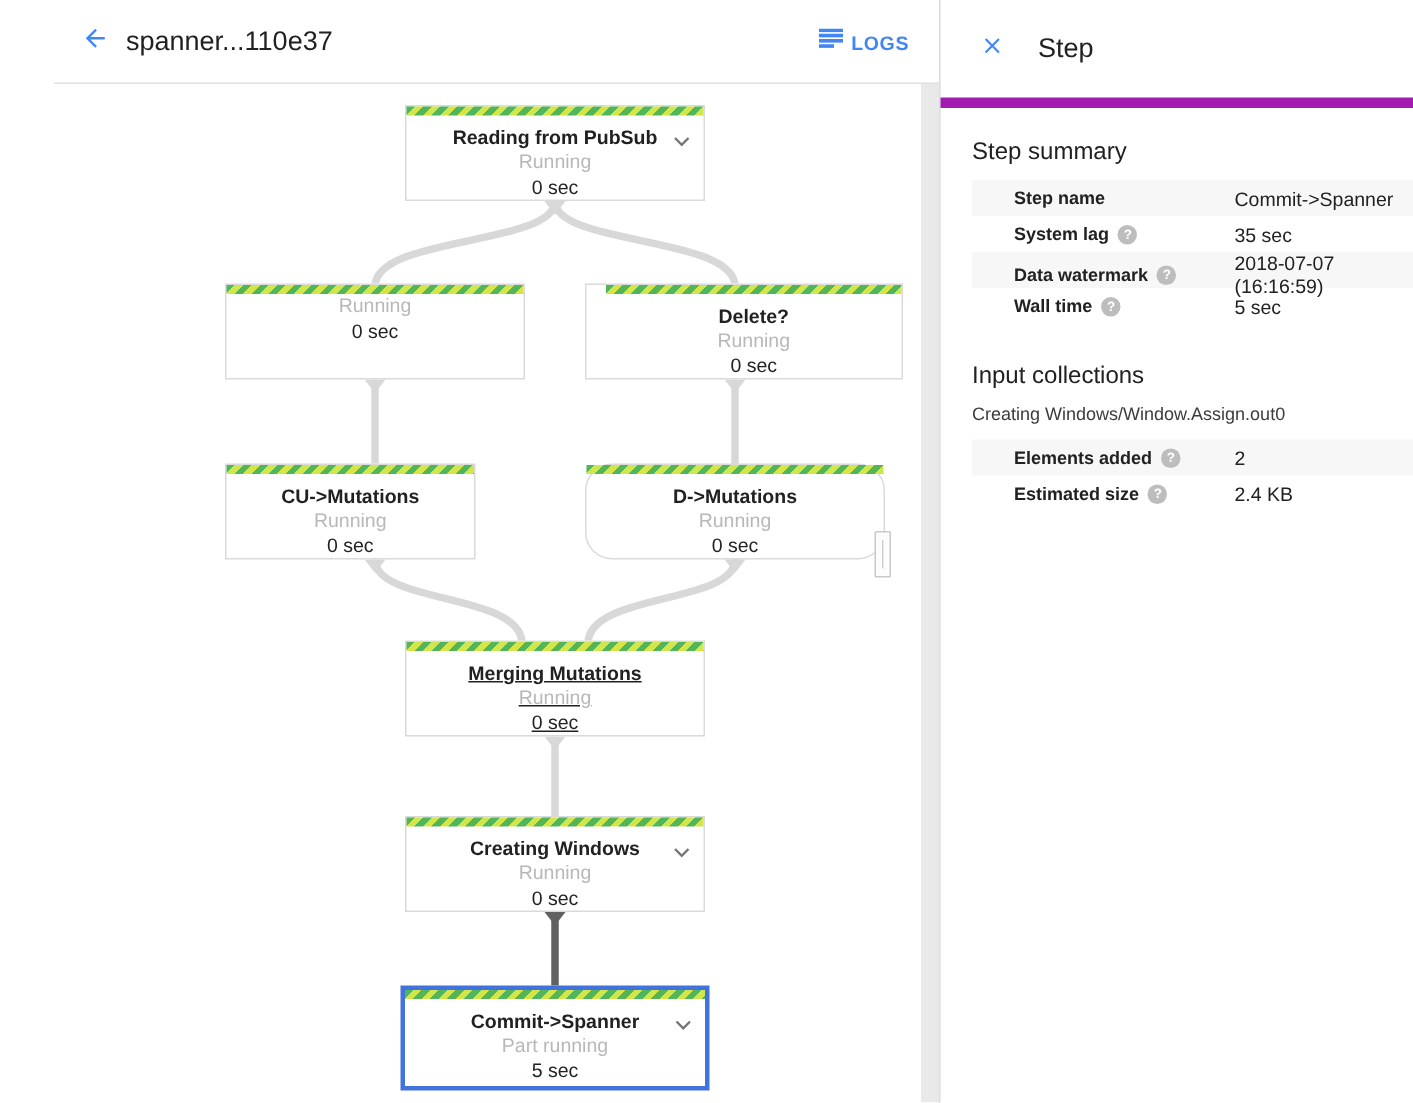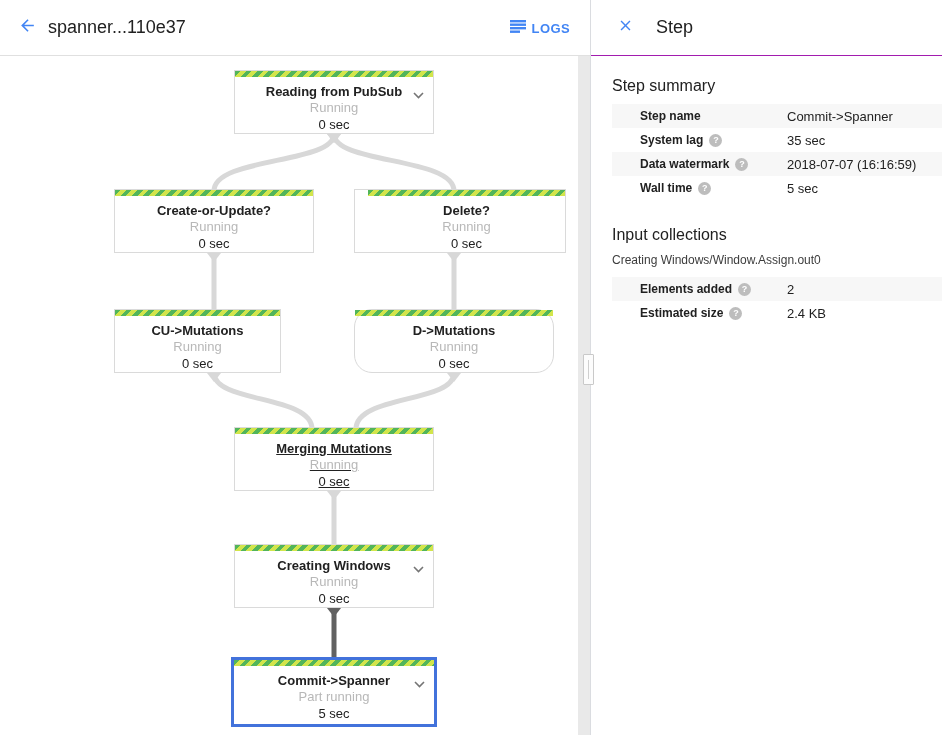--- a/index.html
+++ b/index.html
@@ -4,21 +4,21 @@
 <style>
   * { margin:0; padding:0; box-sizing:border-box; }
   html,body { width:942px; height:735px; }
   body {
     font-family:"Liberation Sans","DejaVu Sans",sans-serif;
     background:#fff; color:#212121; overflow:hidden;
   }
   .app { position:relative; width:942px; height:735px; display:flex; }
 
   
-  .left-col { position:relative; width:590px; height:735px; background:#fff; }
+  .left-col { position:relative; width:590px; height:735px; background:#fff;margin-left:36px; }
   .left-header {
     position:relative; height:56px; border-bottom:1px solid #e0e0e0;
     display:flex; align-items:center; background:#fff;
   }
   .back-btn { margin-left:14px; width:26px; height:26px; display:flex; align-items:center; justify-content:center; cursor:pointer; }
   .job-title { margin-left:8px; font-size:18px; color:#212121; }
   .logs-btn {
     position:absolute; right:20px; top:0; height:56px;
     display:flex; align-items:center; gap:6px; cursor:pointer;
   }
@@ -48,21 +48,21 @@
   .splitter-handle {
     position:absolute; left:583px; top:298px; width:11px; height:31px;
     background:#fcfcfc; border:1px solid #c9c9c9; border-radius:1px;
     z-index:5; cursor:col-resize; display:flex; align-items:center; justify-content:center;
   }
   .splitter-handle .grip { width:1px; height:19px; background:#cfcfcf; }
 
   
   .panel { position:relative; width:352px; height:735px; border-left:1px solid #dadce0; background:#fff; }
   .panel-header {
-    height:56px; border-bottom:1px solid #a21caf;
+    height:72px; border-bottom:7px solid #a21caf;
     display:flex; align-items:center;
   }
   .close-btn { margin-left:23px; width:22px; height:22px; display:flex; align-items:center; justify-content:center; cursor:pointer; }
   .panel-title { margin-left:20px; font-size:18px; color:#212121; }
 
   .panel-body { padding-top:21px; }
   .section-heading { font-size:16px; color:#212121; margin-left:21px; margin-bottom:9px; }
   .kv-table { margin-left:21px; }
   .kv-row {
     display:grid; grid-template-columns:159px 1fr; align-items:center;
@@ -131,21 +131,20 @@
             <div class="stripe"></div>
             <div class="node-title">Reading from PubSub</div>
             <div class="node-status">Running</div>
             <div class="node-time">0 sec</div>
             <span class="node-chevron"><svg width="11" height="7" viewBox="0 0 11 7">
                 <polyline points="1,1 5.5,5.5 10,1" fill="none" stroke="#757575" stroke-width="1.6"></polyline>
               </svg></span>
           </div>
           <div class="node" style="left: 114px; top: 133px; width: 200px; height: 64px;">
             <div class="stripe"></div>
-            <div class="node-title">Create-or-Update?</div>
             <div class="node-status">Running</div>
             <div class="node-time">0 sec</div>
           </div>
           <div class="node" style="left: 354px; top: 133px; width: 212px; height: 64px; padding-left: 13px;">
             <div class="stripe"></div>
             <div class="node-title">Delete?</div>
             <div class="node-status">Running</div>
             <div class="node-time">0 sec</div>
           </div>
           <div class="node" style="left: 114px; top: 253px; width: 167px; height: 64px;">

